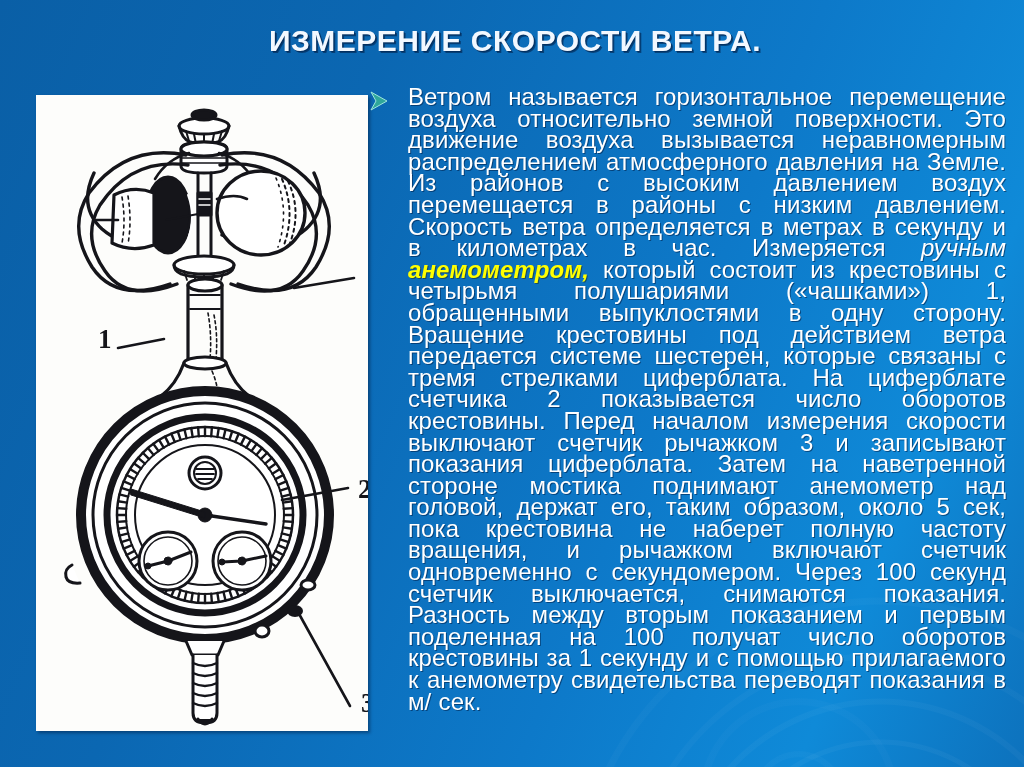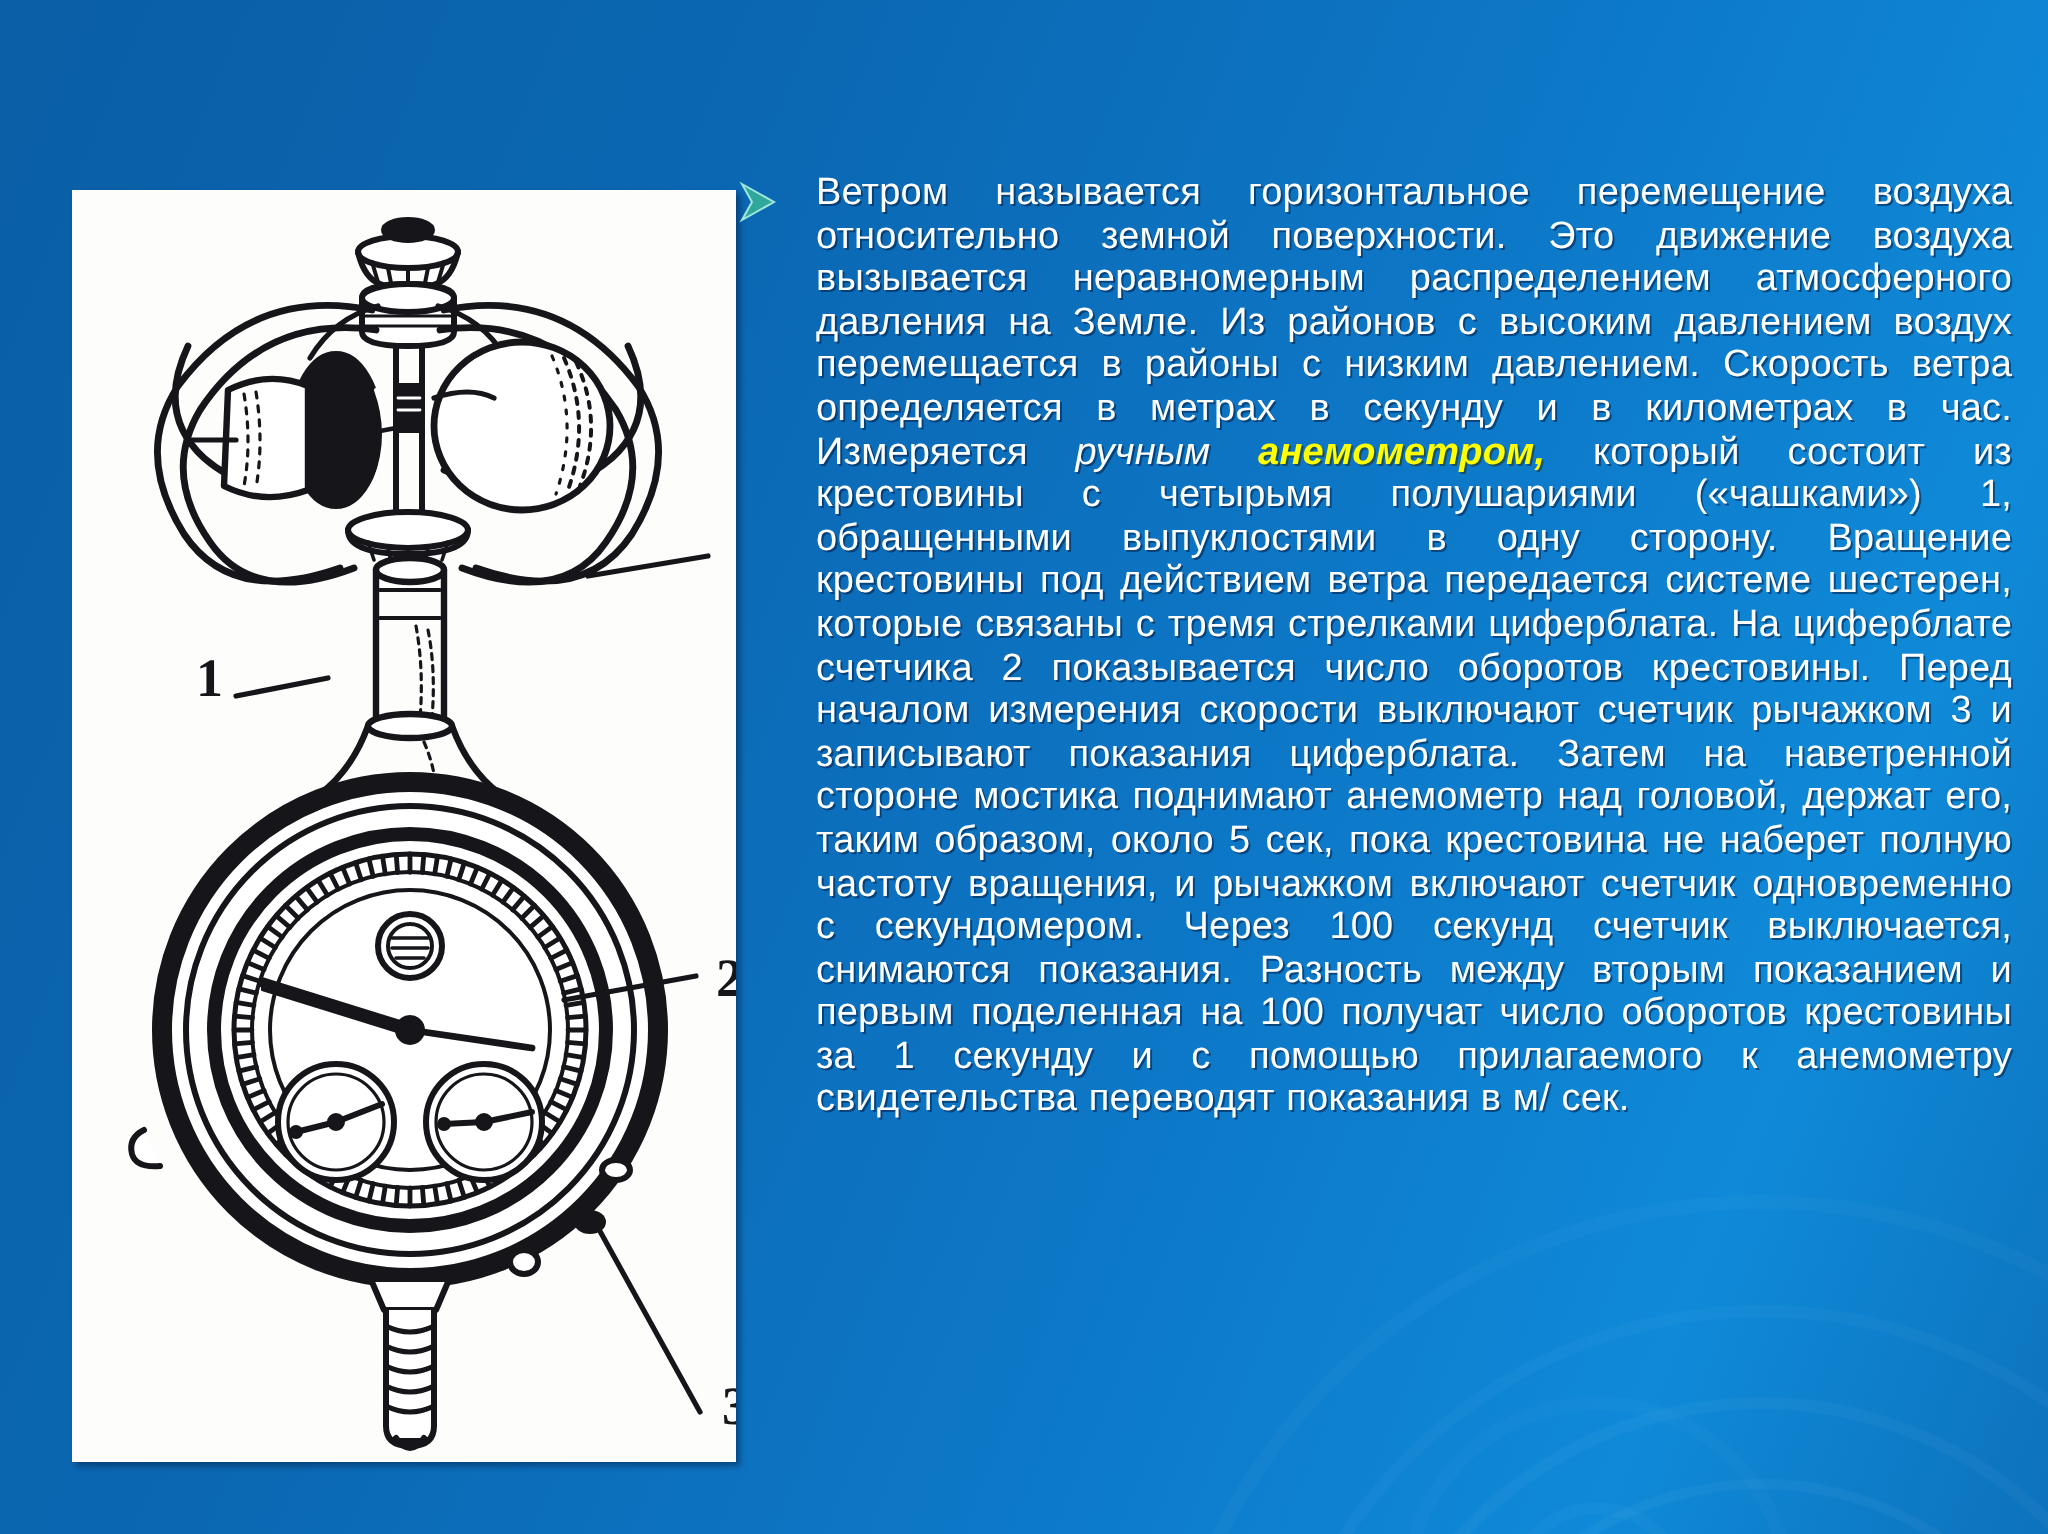--- a/index.html
+++ b/index.html
@@ -38,37 +38,38 @@
   
   #body-block{
     position:absolute;left:366px;top:86px;width:640px;
   }
   #bullet-row{position:relative;}
   #bullet-icon{
     position:absolute;left:2px;top:4px;width:22px;height:22px;
   }
   #paragraph{
     margin-left:42px;
-    font-size:19px;
+    font-size:24px;
     line-height:21.6px;
     color:#ffffff;
     text-align:justify;
     text-shadow:1px 1px 0 rgba(0,28,66,0.55);
     letter-spacing:0.1px;
     word-spacing:0.4px;
   }
   .em-i{font-style:italic;}
   .em-hl{font-style:italic;font-weight:bold;color:#ffff00;
          text-shadow:1px 1px 0 rgba(40,40,0,0.5);}
 </style>
 </head>
 <body>
 
 <div id="slide">
 
+  <div id="title">ИЗМЕРЕНИЕ СКОРОСТИ ВЕТРА.</div>
 
   <div id="figure-panel">
     <svg viewBox="0 0 332 636" xmlns="http://www.w3.org/2000/svg">
       <g fill="none" stroke="#15151a" stroke-linecap="round" stroke-linejoin="round">
 
         <g stroke-width="3">
           <ellipse cx="168" cy="31" rx="25" ry="8" fill="#fff"></ellipse>
           <path d="M143 31 q3 13 11 16 q14 5 28 0 q8 -3 11 -16"></path>
           <path d="M150 36 l3 10 M158 39 l2 10 M168 40 l0 11 M178 39 l-2 10 M186 36 l-3 10" stroke-width="2"></path>
           <ellipse cx="168" cy="20" rx="12" ry="5" fill="#15151a"></ellipse>

